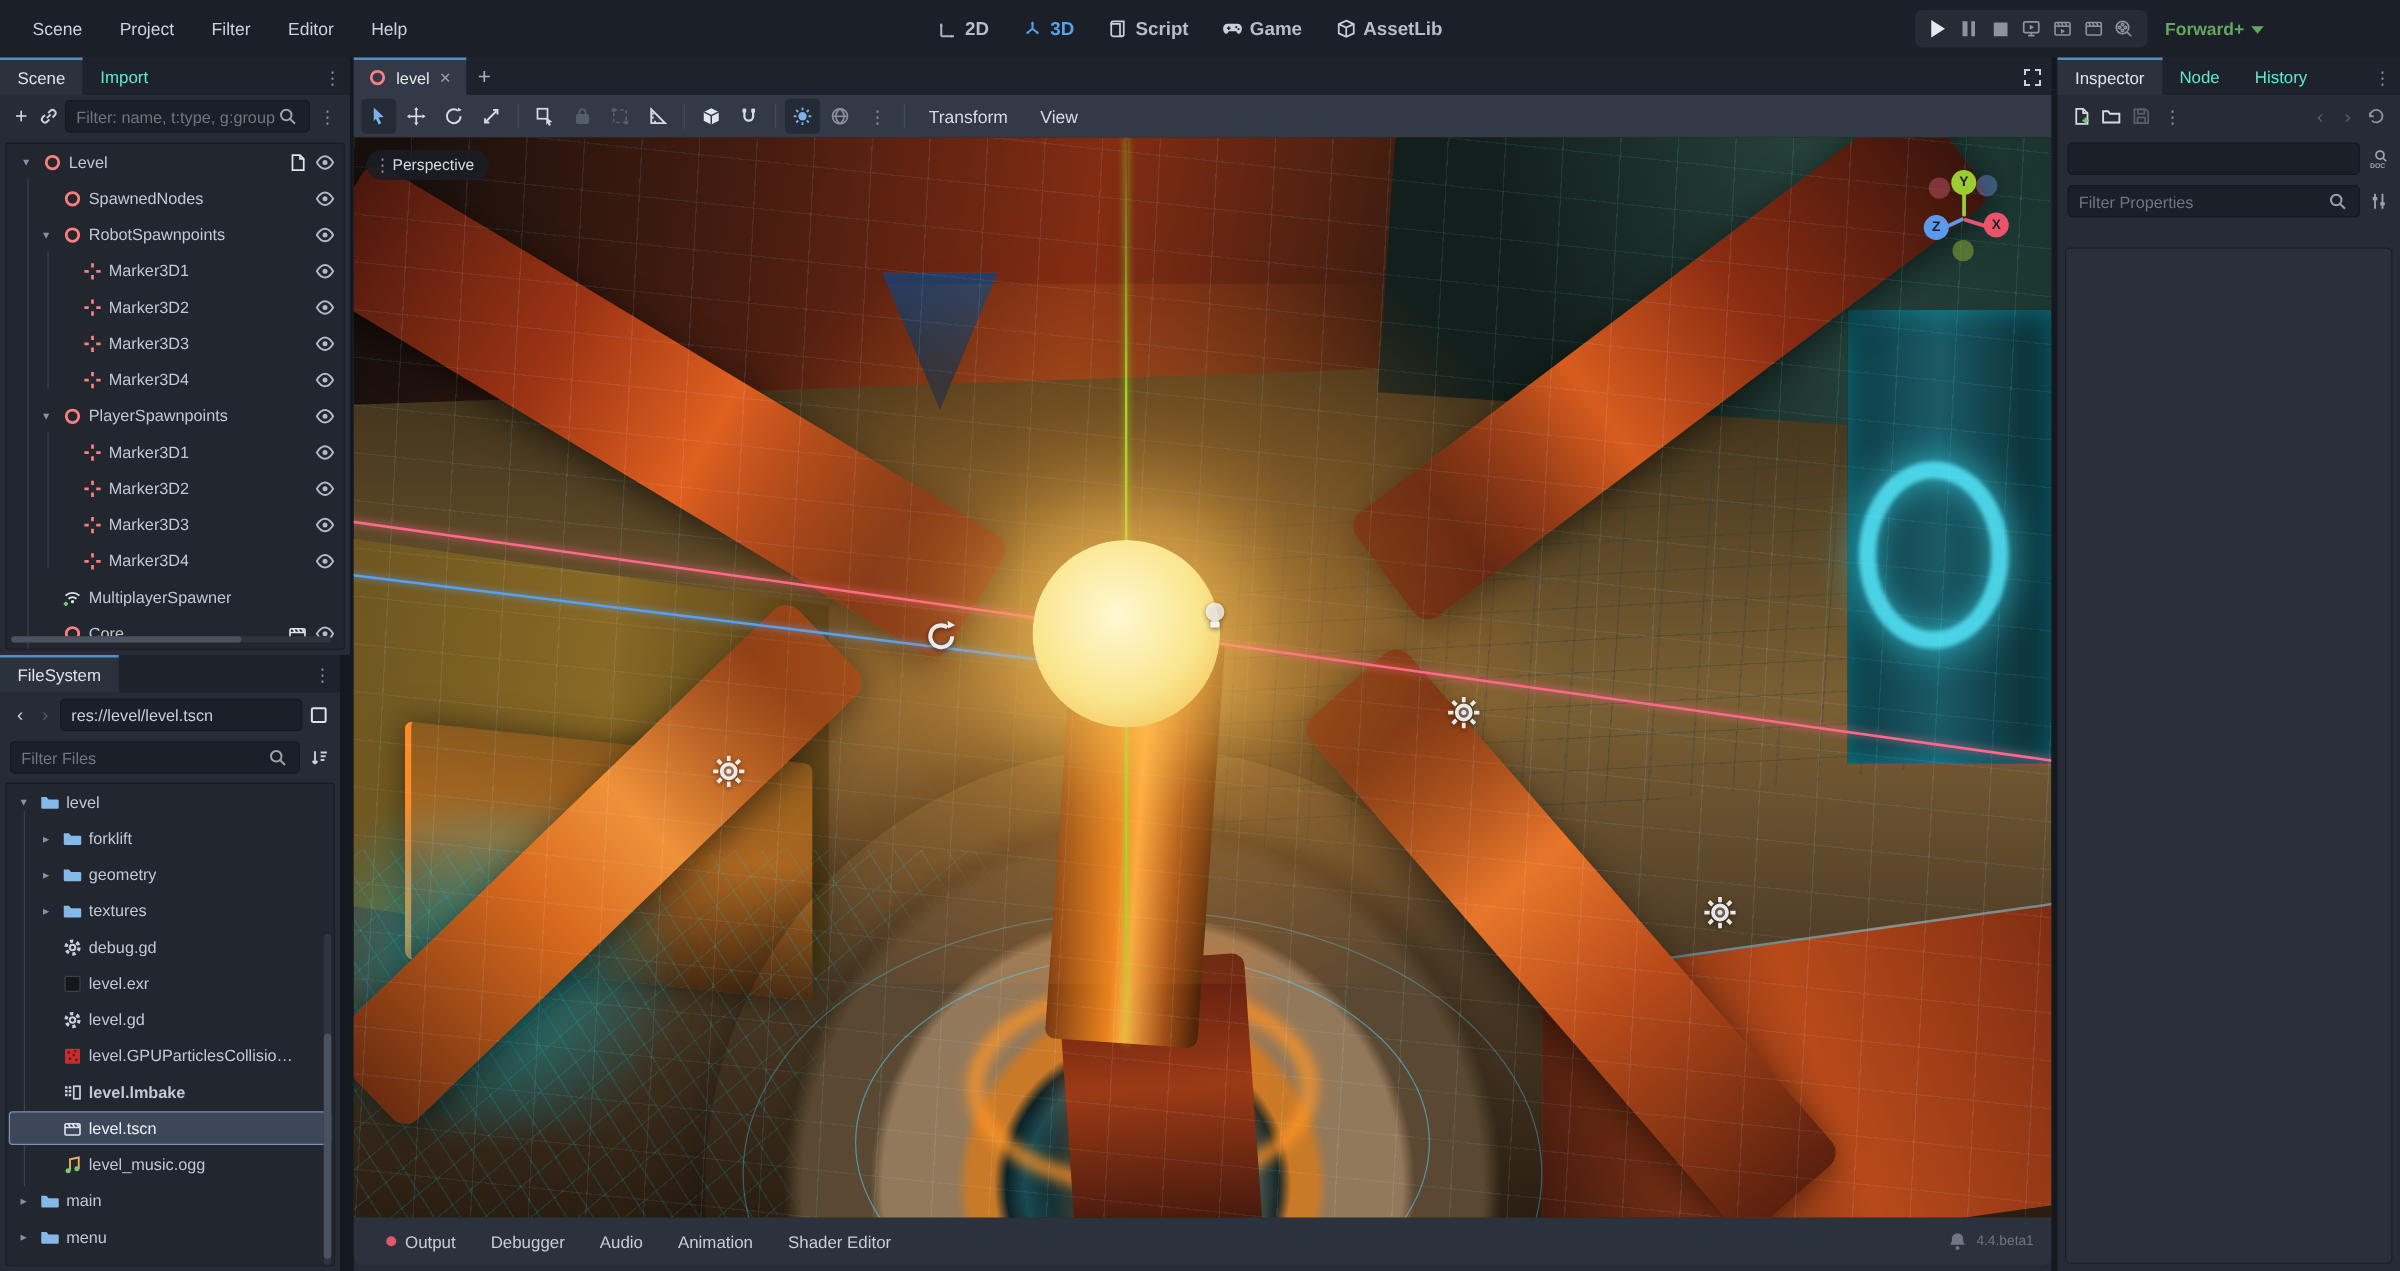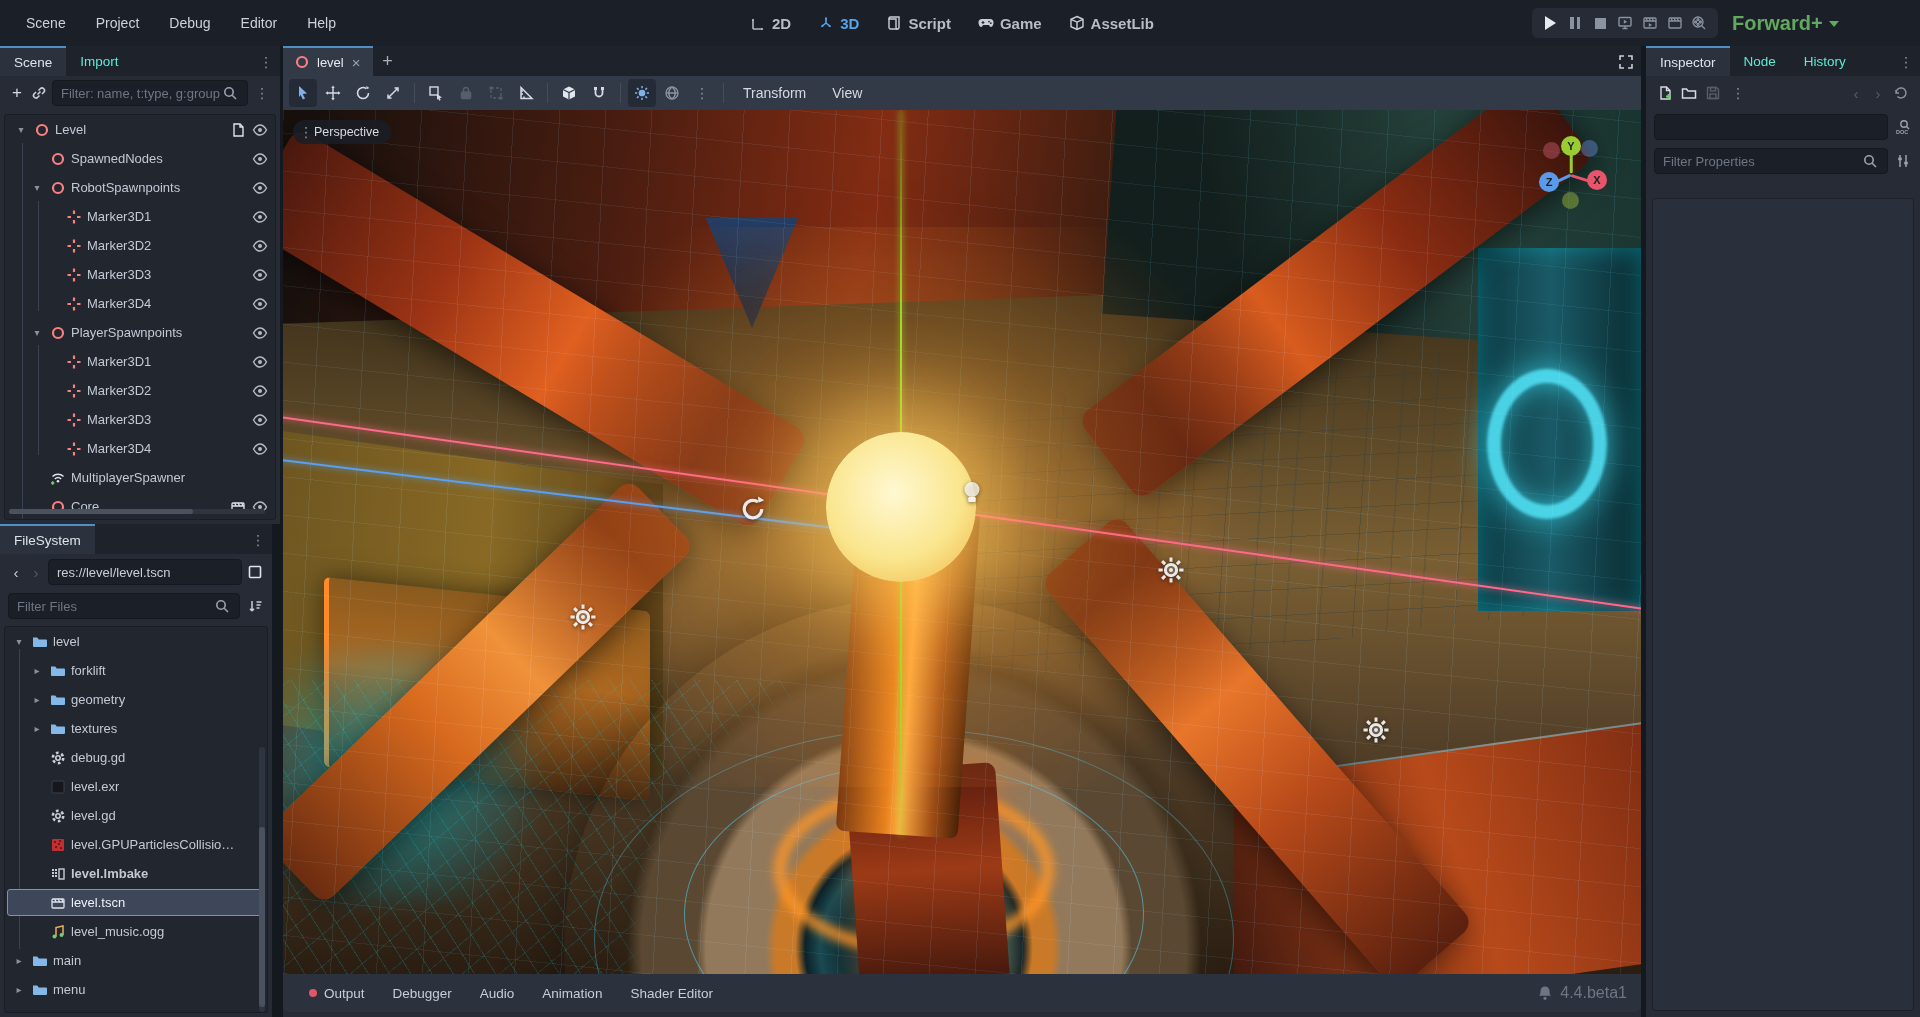--- a/index.html
+++ b/index.html
@@ -13,21 +13,21 @@
   .menus { display:flex; gap:6px; padding-left:14px; }
   .menu-item { padding:5px 12px; border-radius:4px; color:#ccd2db; font-size:14px; cursor:default; }
   .switcher { position:absolute; left:740px; top:0; height:46px; display:flex; align-items:center; gap:8px; }
   .sw-item { display:flex; align-items:center; gap:5px; padding:5px 9px; border-radius:4px; font-size:15px; font-weight:bold; color:#b7bdc8; }
   .sw-item.active { color:#57a3e8; }
   .playbar { position:absolute; left:1532px; top:8px; width:186px; height:30px; background:#262b35; border-radius:6px; display:flex; align-items:center; justify-content:space-around; padding:0 6px; }
   .pb-btn { width:22px; height:22px; display:flex; align-items:center; justify-content:center; }
   .tri-play { width:0; height:0; border-left:11px solid #e6eaef; border-top:7px solid transparent; border-bottom:7px solid transparent; }
   .pause-bars { display:flex; gap:3px; } .pause-bars i { width:3.5px; height:12px; background:#8b93a1; }
   .stop-sq { width:11px; height:11px; background:#8b93a1; }
-  .renderer { position:absolute; left:1732px; top:0; height:46px; display:flex; align-items:center; gap:6px; color:#62a85e; font-weight:bold; font-size:20px; }
+  .renderer { position:absolute; left:1732px; top:0; height:46px; display:flex; align-items:center; gap:6px; color:#62a85e; font-weight:bold; font-size:14px; }
   .chev-down-green { width:0; height:0; border-top:6px solid #62a85e; border-left:5px solid transparent; border-right:5px solid transparent; margin-top:2px; }
 
   
   .dock { position:absolute; background:#262b35; }
   .tabrow { height:30px; background:#1d222b; display:flex; align-items:flex-end; position:relative; }
   .dtab { height:30px; display:flex; align-items:center; gap:6px; padding:0 14px; color:#5eead4; font-size:13.5px; position:relative; }
   .dtab.active { background:#2b313d; color:#dfe3ea; border-top:2px solid #4e8fc4; }
   .dots-v { color:#8b93a1; font-size:14px; letter-spacing:0; width:20px; text-align:center; }
   .fieldbox { background:#1a1f28; border:1px solid #141920; border-radius:4px; color:#aeb6c2; display:flex; align-items:center; padding:0 8px; height:26px; }
   .fieldbox .ph { color:#6e7683; }
@@ -107,41 +107,41 @@
   .persp-pill { position:absolute; left:10px; top:10px; height:24px; padding:0 12px 0 6px; background:rgba(26,30,38,.88); border-radius:12px; display:flex; align-items:center; gap:5px; color:#d5dae2; font-size:12.5px; }
   .axis-gizmo { position:absolute; right:26px; top:26px; width:84px; height:78px; }
   .ax-line { position:absolute; height:2.5px; border-radius:2px; transform-origin:left center; }
   .ax-ball { position:absolute; width:20px; height:20px; border-radius:50%; display:flex; align-items:center; justify-content:center; font-size:11px; font-weight:bold; color:#1c2026; }
   .ax-ball.faded { width:17px; height:17px; opacity:.55; }
 
   
   .bottombar { height:38px; background:#2b313d; display:flex; align-items:center; padding:0 14px; gap:4px; border-radius:0 0 6px 6px; margin-bottom:5px; }
   .bp-item { padding:5px 12px; color:#c8cdd6; border-radius:4px; display:flex; align-items:center; gap:7px; font-size:13.5px; }
   .red-dot { width:8px; height:8px; border-radius:50%; background:#e0566a; }
-  .bp-version { margin-left:auto; display:flex; align-items:center; gap:6px; color:#6f7683; font-size:16px; }
+  .bp-version { margin-left:auto; display:flex; align-items:center; gap:6px; color:#6f7683; font-size:11px; }
 
   
   .insp-dock { left:1646px; top:46px; width:274px; height:971px; }
   .insp-toolbar { height:34px; display:flex; align-items:center; gap:6px; padding:0 10px; }
   .insp-toolbar .spacer { flex:1; }
   .insp-row { display:flex; align-items:center; gap:6px; padding:4px 8px; }
   .insp-row .fieldbox { flex:1; }
   .insp-body { position:absolute; left:6px; right:6px; top:152px; bottom:6px; background:#2a303b; border-radius:4px; border:1px solid #1b2028; }
   .dim-ic { color:#565e6b; }
 </style>
 </head>
 <body>
 
 <div class="root">
 
   <div class="menubar">
     <div class="menus">
       <span class="menu-item">Scene</span>
       <span class="menu-item">Project</span>
-      <span class="menu-item">Debug</span>
+      <span class="menu-item">Filter</span>
       <span class="menu-item">Editor</span>
       <span class="menu-item">Help</span>
     </div>
     <div class="switcher">
       <span class="sw-item">
           <span class="icon">
             <svg viewBox="0 0 16 16" fill="none" stroke="#aeb5c0" stroke-width="1.6">
               <path d="M3 14V4M3 14h10"></path>
               <path d="M3 3.5L1.8 6h2.4zM13.5 14L11 12.8v2.4z" fill="#aeb5c0" stroke="none"></path>
             </svg>

